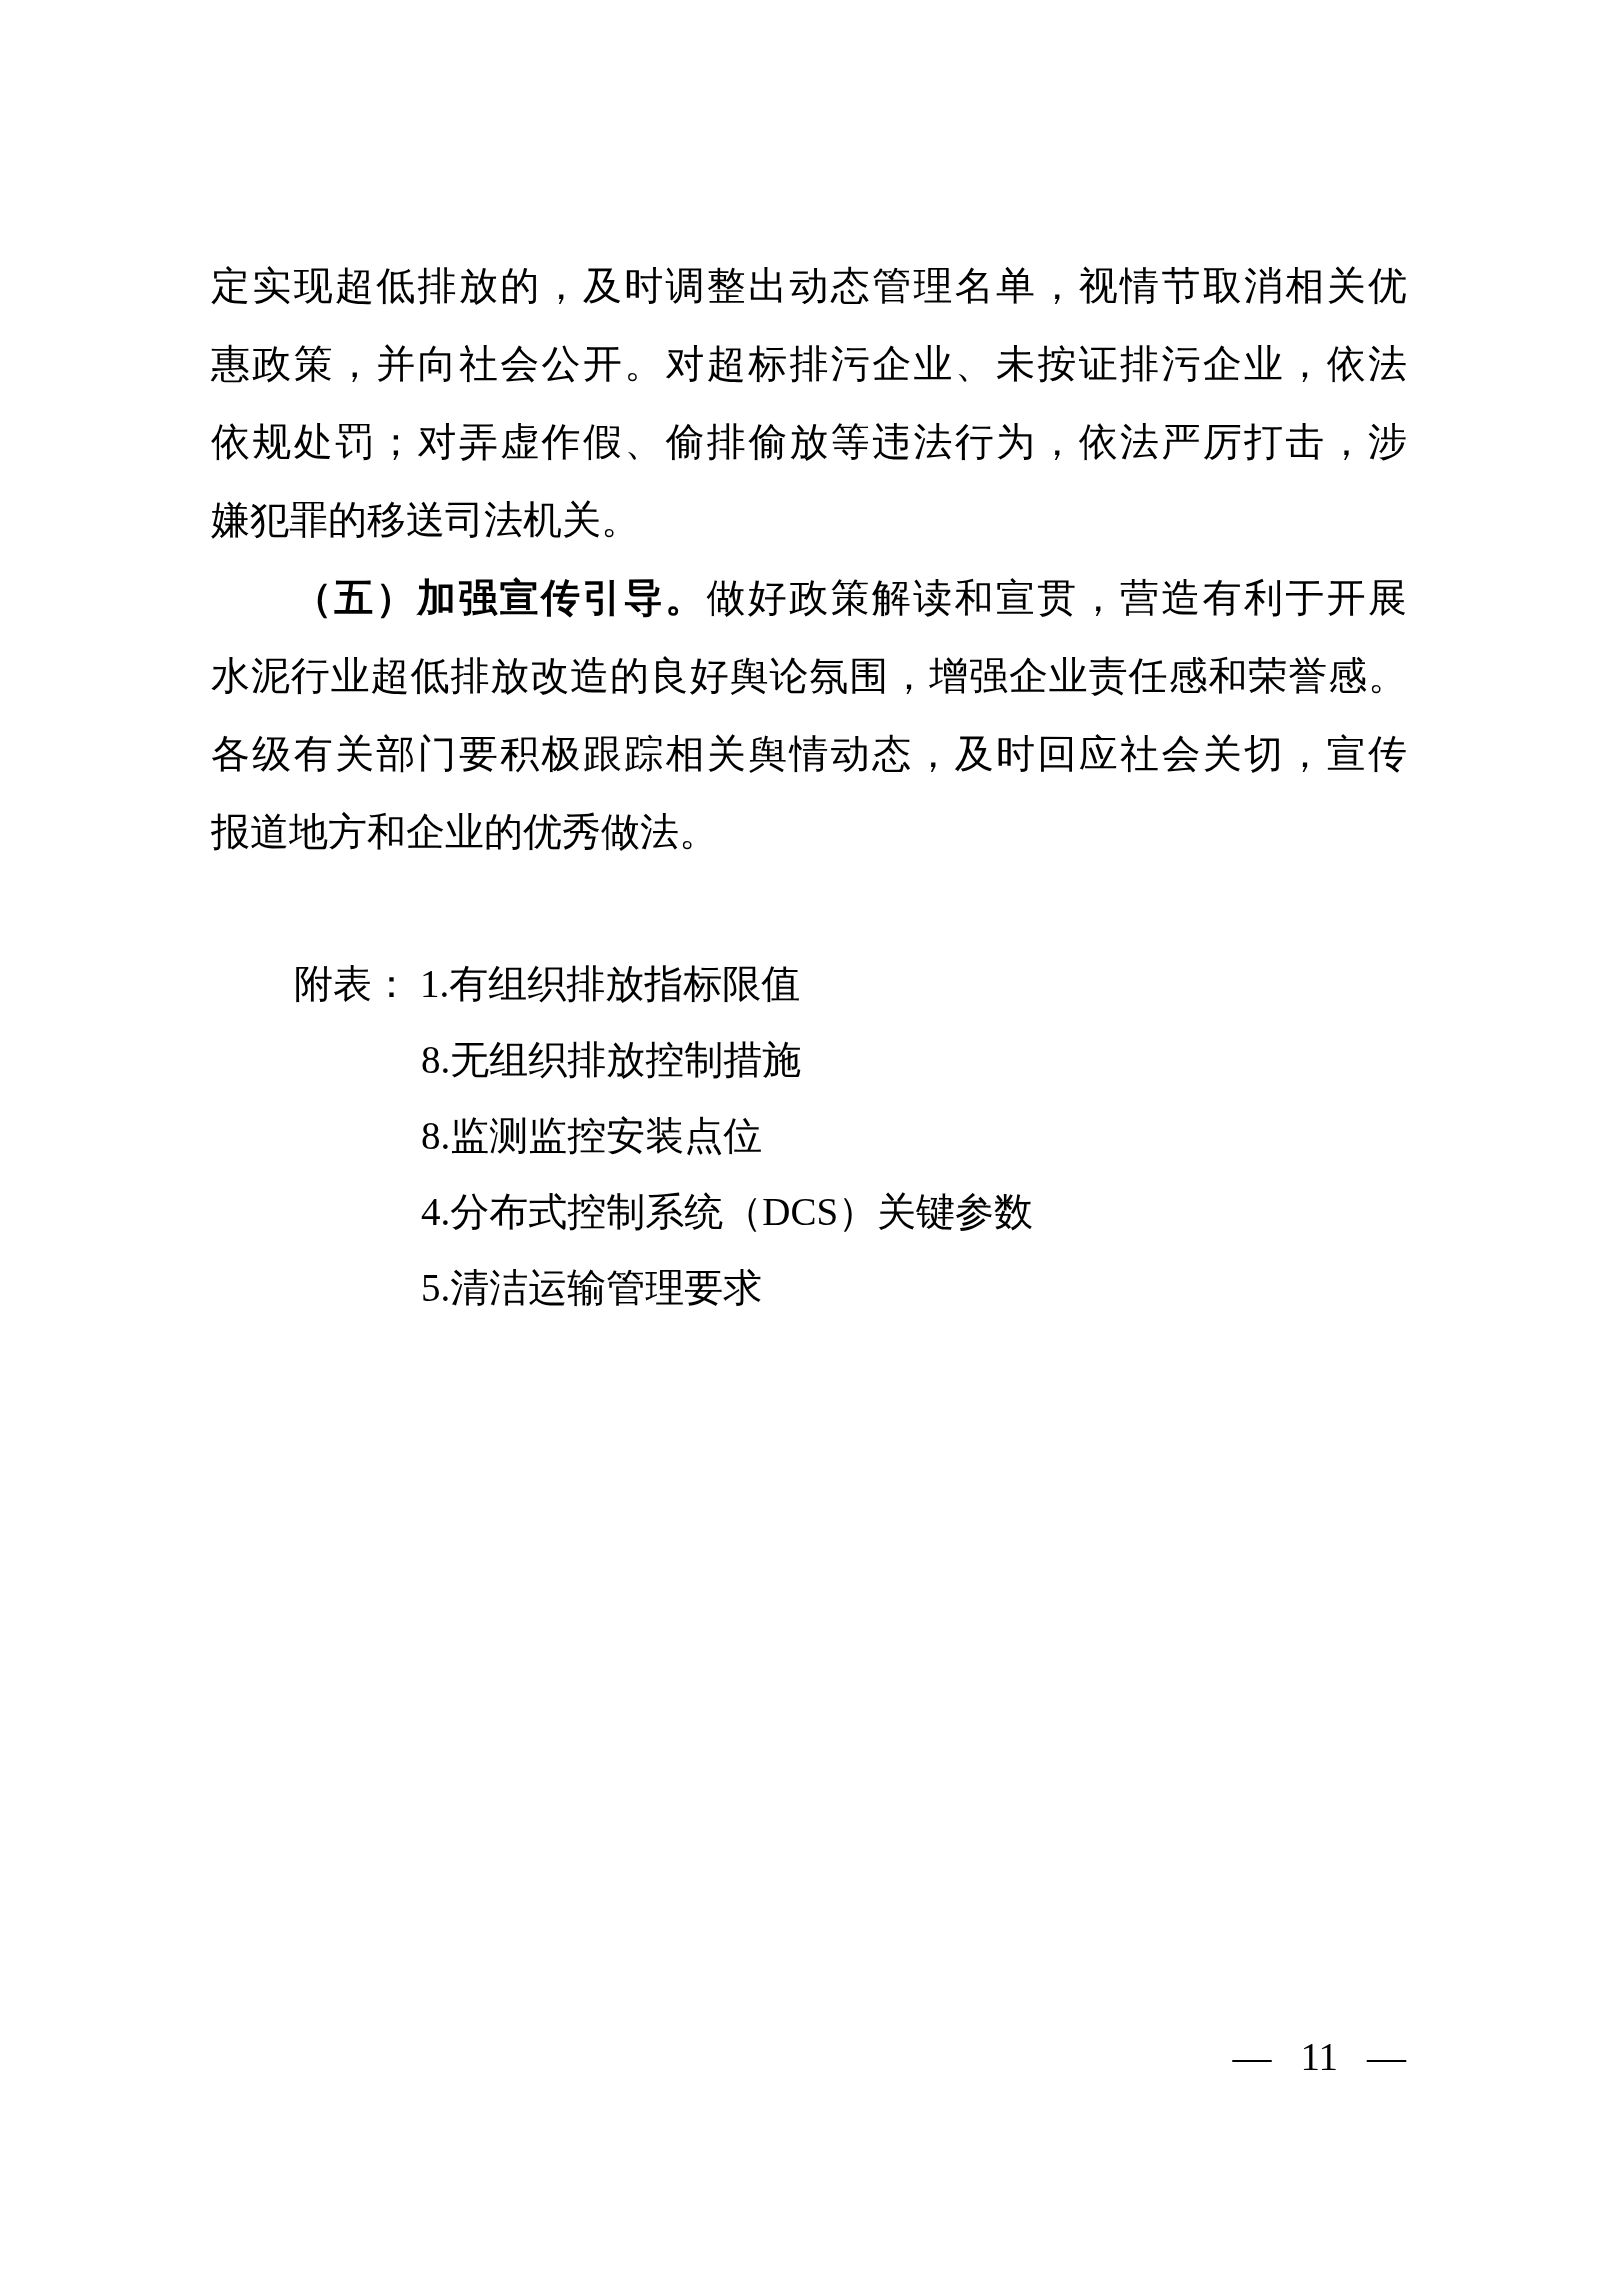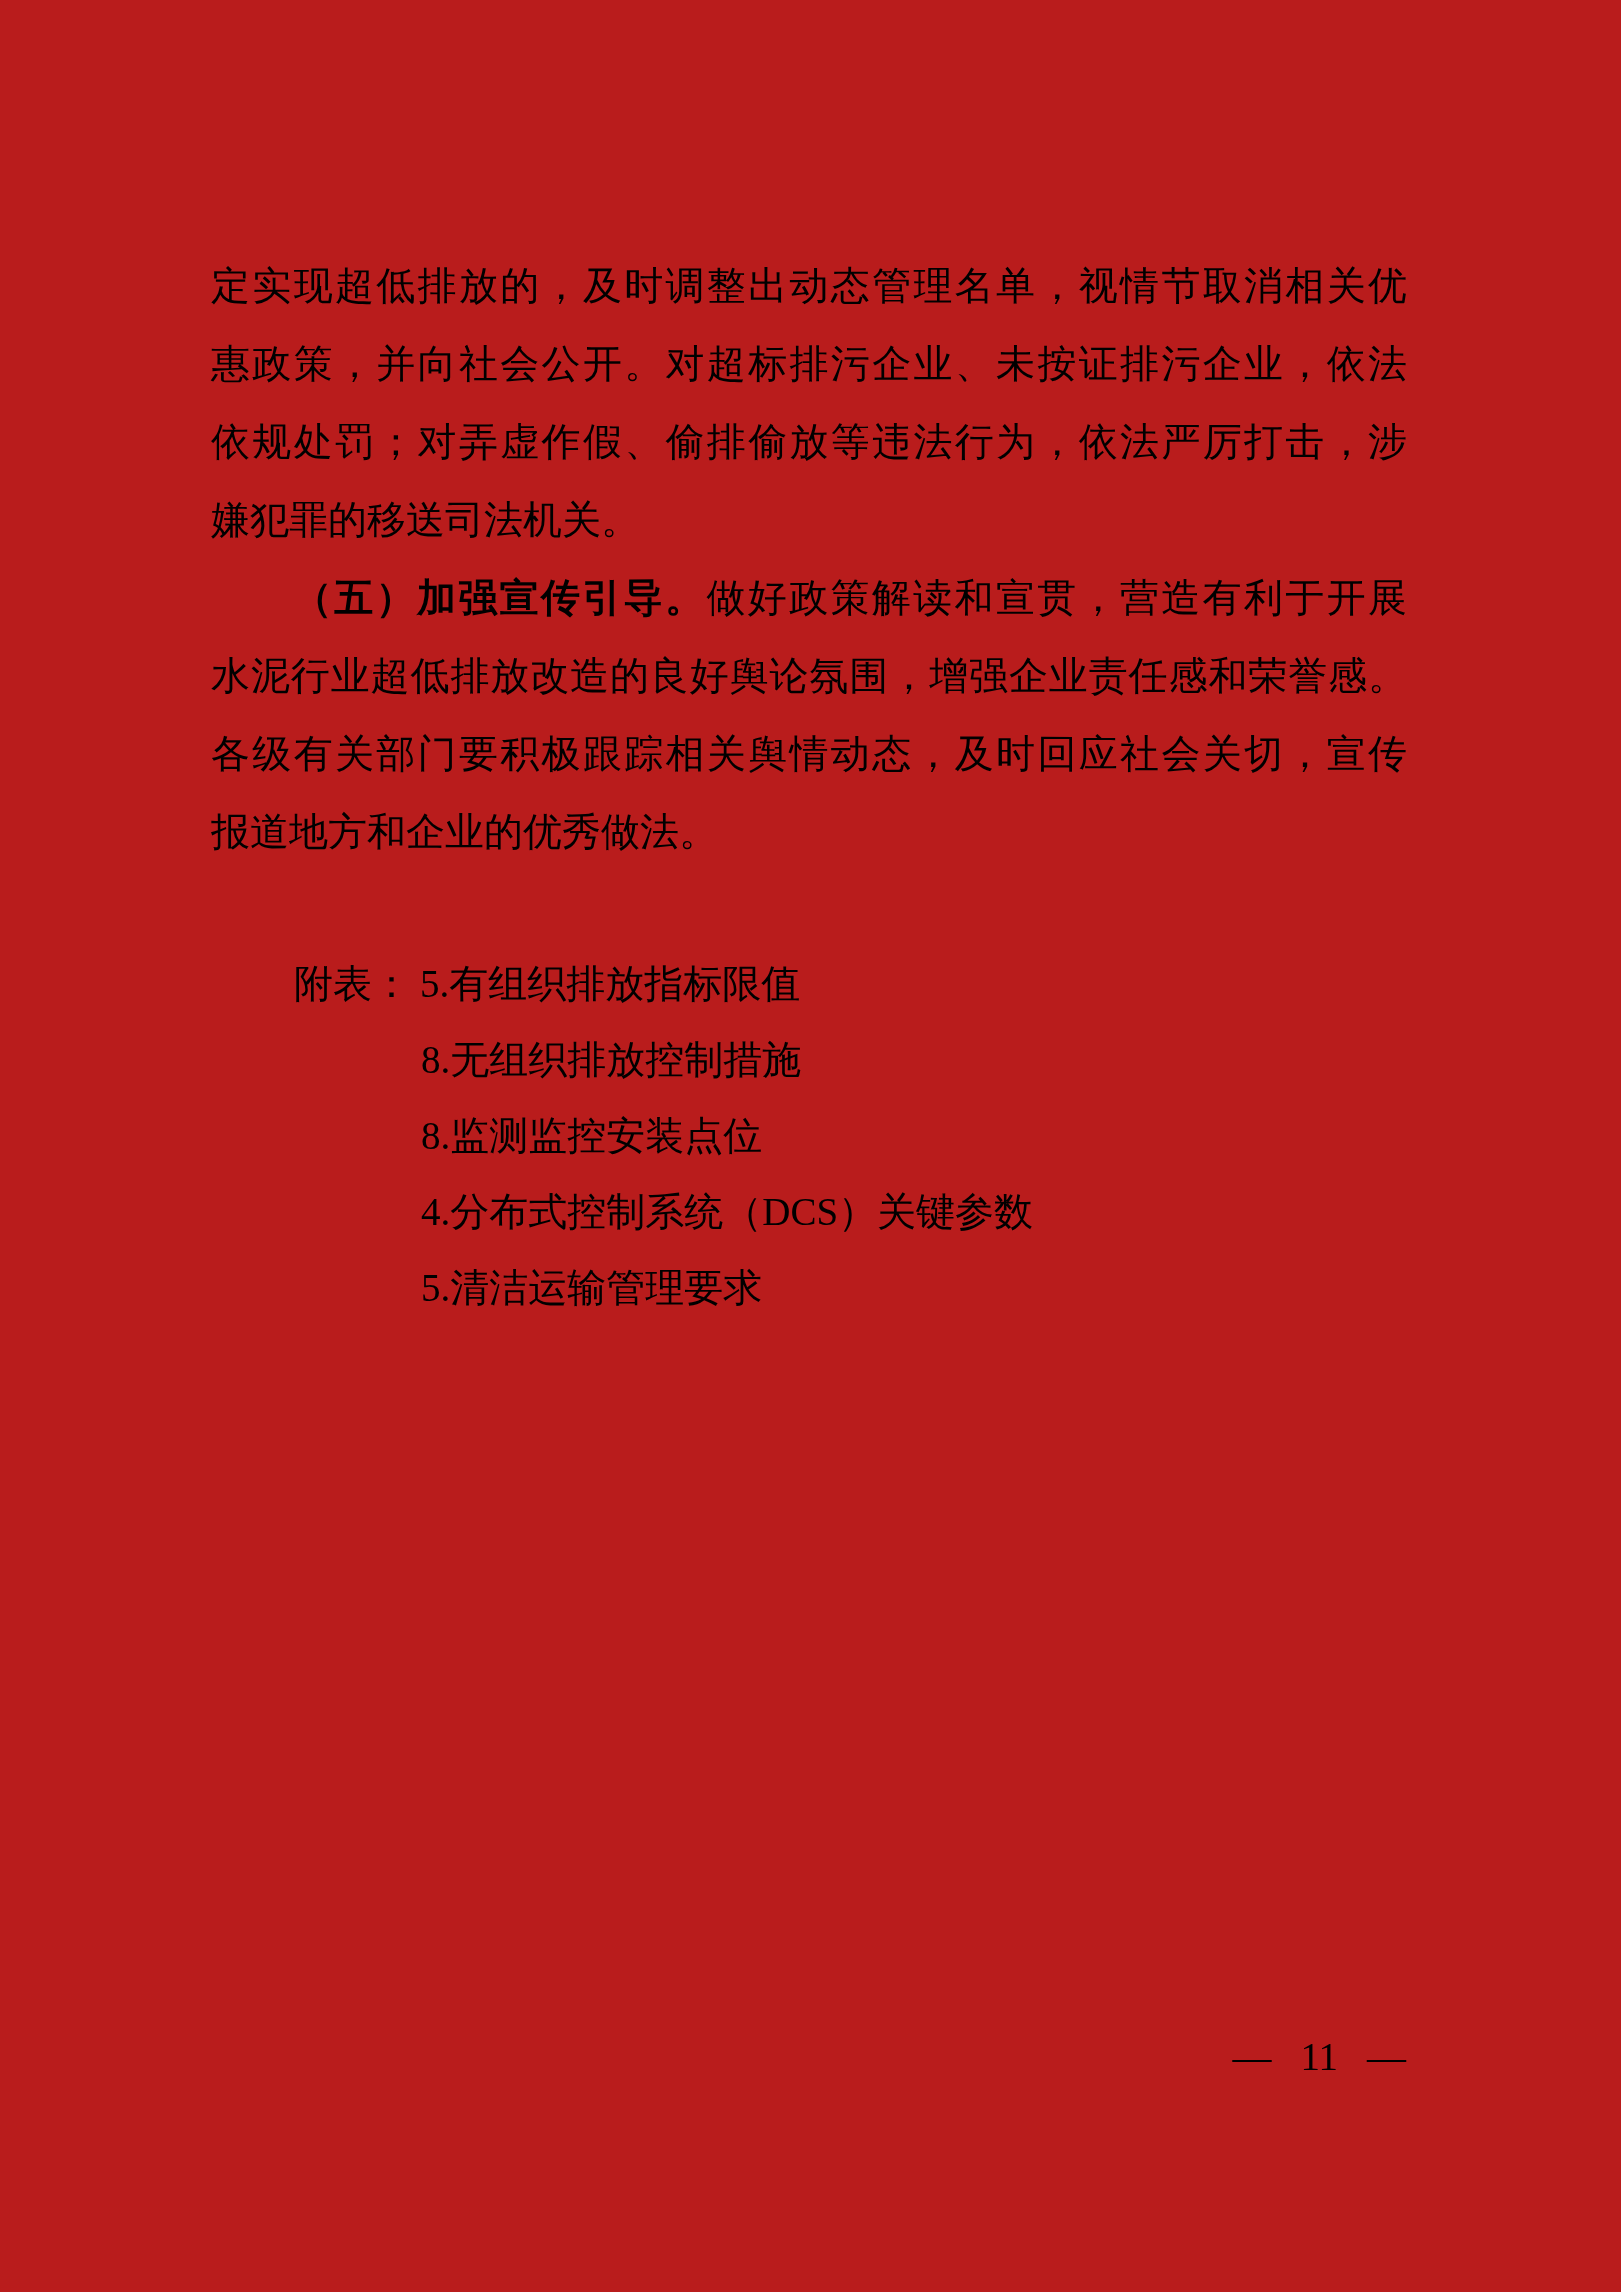--- a/index.html
+++ b/index.html
@@ -4,21 +4,21 @@
 <style>
   html, body {
     margin: 0;
     padding: 0;
     background: #e8e8e8;
   }
   .page {
     position: relative;
     width: 1621px;
     height: 2293px;
-    background: #b91c1c;
+    background: #ffffff;
     font-family: "Liberation Serif", "DejaVu Serif", serif;
     color: #000000;
     overflow: hidden;
   }
   .content {
     position: absolute;
     left: 211px;
     top: 247px;
     width: 1196px;
   }
@@ -91,21 +91,21 @@
         <span class="section-heading">（五）加强宣传引导。</span><span>做好政策解读和宣贯，营造有利于开展</span>
       </div>
       <div class="line">水泥行业超低排放改造的良好舆论氛围，增强企业责任感和荣誉感。</div>
       <div class="line">各级有关部门要积极跟踪相关舆情动态，及时回应社会关切，宣传</div>
       <div class="line lastline">报道地方和企业的优秀做法。</div>
     </div>
 
     <div class="appendix">
       <div class="aline first">
         <span class="alabel">附表：</span>
-        <span>5.有组织排放指标限值</span>
+        <span>1.有组织排放指标限值</span>
       </div>
       <div class="aline item">8.无组织排放控制措施</div>
       <div class="aline item">8.监测监控安装点位</div>
       <div class="aline item">4.分布式控制系统（DCS）关键参数</div>
       <div class="aline item">5.清洁运输管理要求</div>
     </div>
 
   </div>
 
   <div class="footer-pagenum">

